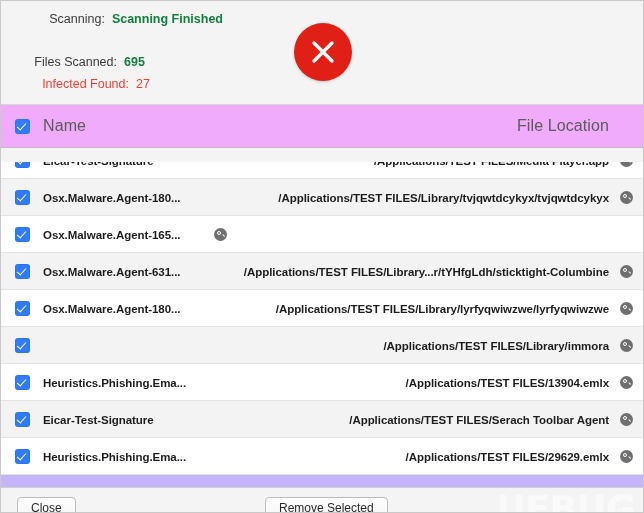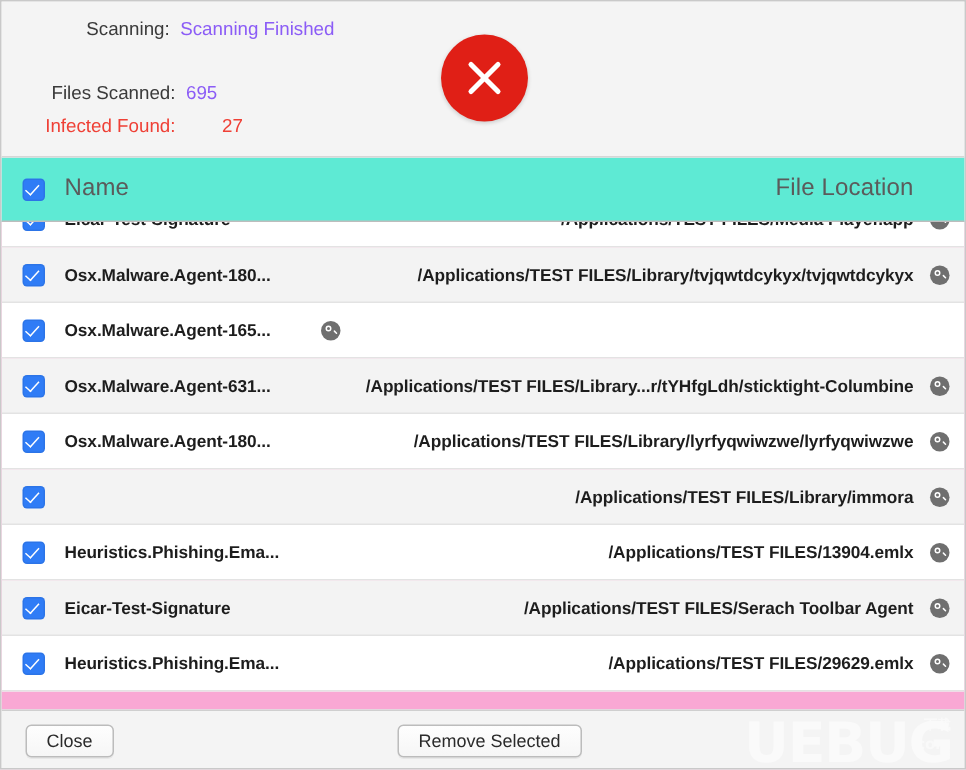--- a/index.html
+++ b/index.html
@@ -38,50 +38,50 @@
     white-space: nowrap;
   }
   .sum-label {
     font-size: 12.5px;
     color: #3a3a3a;
     font-weight: 400;
     text-align: right;
   }
   .sum-value {
     font-size: 12.5px;
-    color: #8b5cf6;
-    font-weight: 400;
+    color: #15803d;
+    font-weight: 700;
     margin-left: 7px;
   }
   .row-scanning { top: 11px; left: 0px; width: 222px; justify-content: flex-start; }
   .row-scanning .sum-label { width: 116px; }
   .row-files { top: 54px; left: 0px; width: 222px; }
   .row-files .sum-label { width: 116px; }
-  .row-infected { top: 76px; left: 0px; width: 222px; gap: 24px; }
+  .row-infected { top: 76px; left: 12px; width: 222px; }
   .row-infected .sum-label { width: 116px; color: #ef4036; }
   .row-infected .sum-value { color: #ef4036; font-weight: 400; }
 
   .stop-badge {
     position: absolute;
     left: 293px;
     top: 22px;
     width: 58px;
     height: 58px;
     border-radius: 50%;
     background: #e01f16;
     box-shadow: 0 1px 3px rgba(0,0,0,0.18);
   }
   .stop-badge svg { display: block; }
 
   
   .table-header {
     display: flex;
     align-items: center;
     height: 43px;
-    background: #5eead4;
+    background: #f0abfc;
     border-bottom: 1px solid #bdbdbd;
     box-sizing: border-box;
   }
   .col-check {
     width: 42px;
     flex: 0 0 42px;
     display: flex;
     justify-content: center;
     align-items: center;
   }
@@ -128,21 +128,22 @@
     border: solid #ffffff;
     border-width: 0 1.8px 1.8px 0;
     transform: rotate(42deg);
   }
 
   
   .list-viewport {
     position: relative;
     height: 325px;
     overflow: hidden;
-    background: #f9a8d4;
+    background: #c4b5fd;
+    margin-top: 14px;
   }
   .list-inner {
     position: absolute;
     left: 0;
     top: -20px;
     width: 100%;
   }
   .row {
     display: flex;
     align-items: center;

